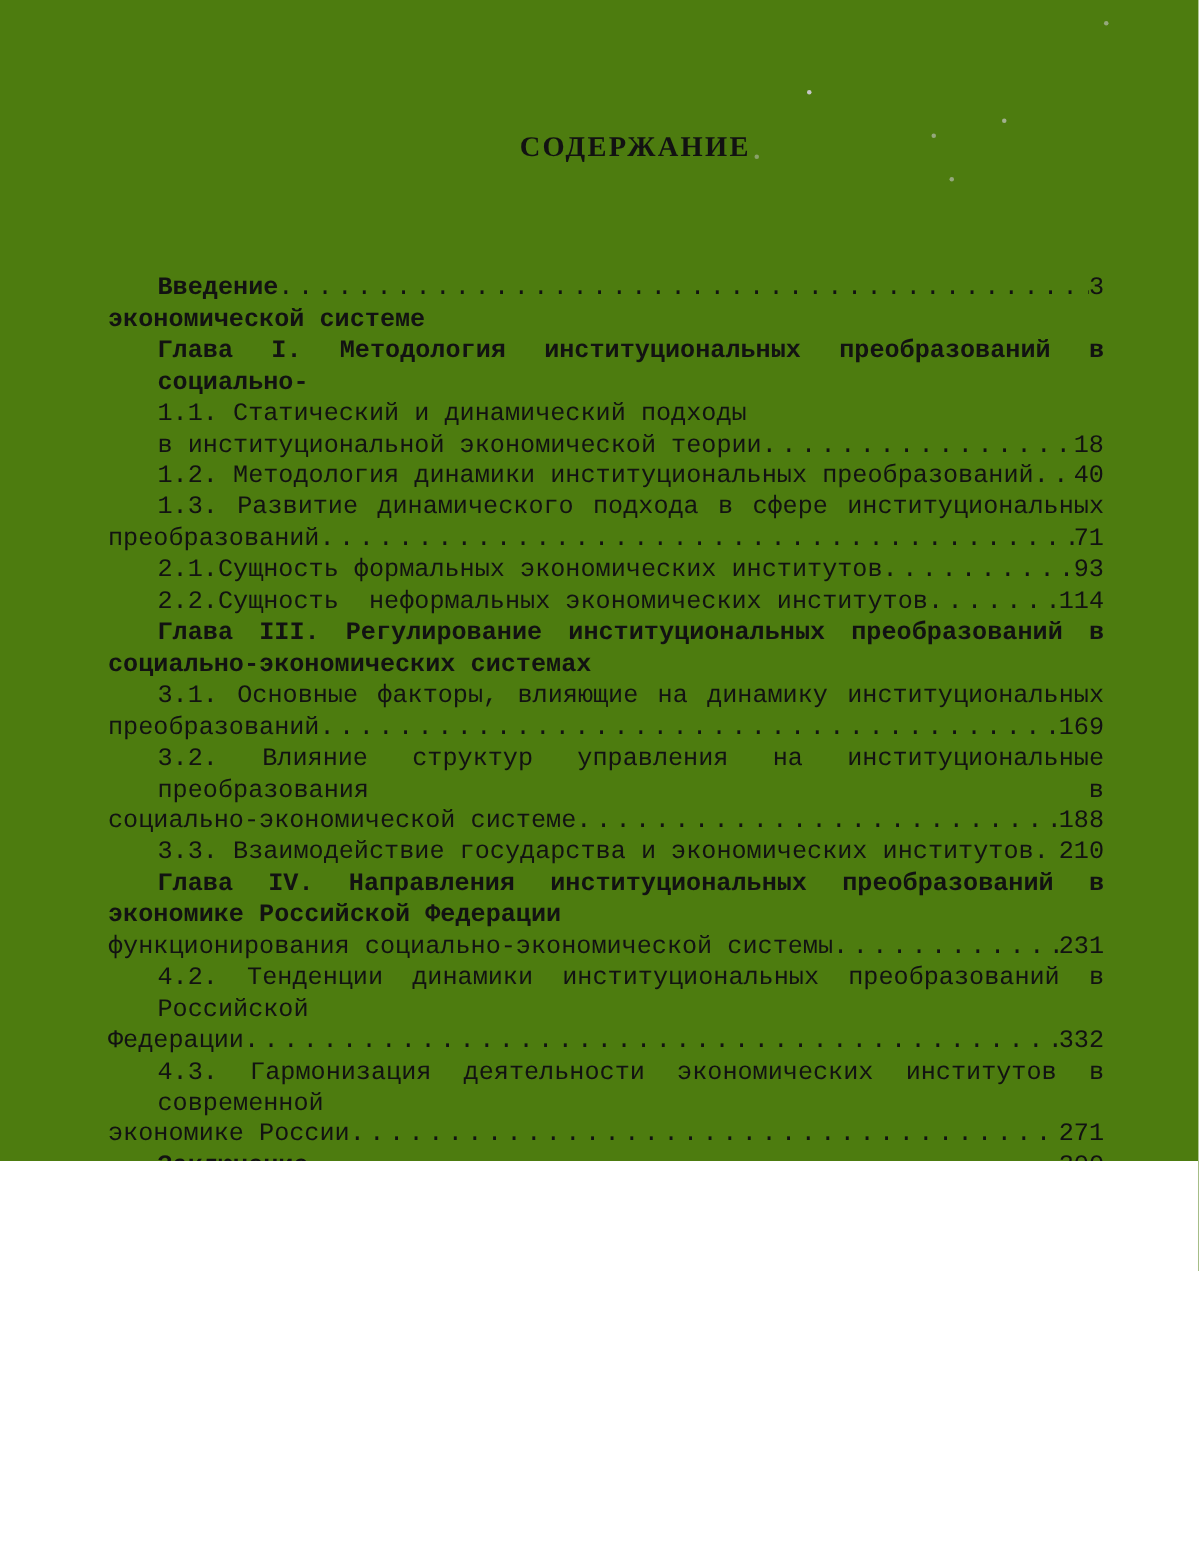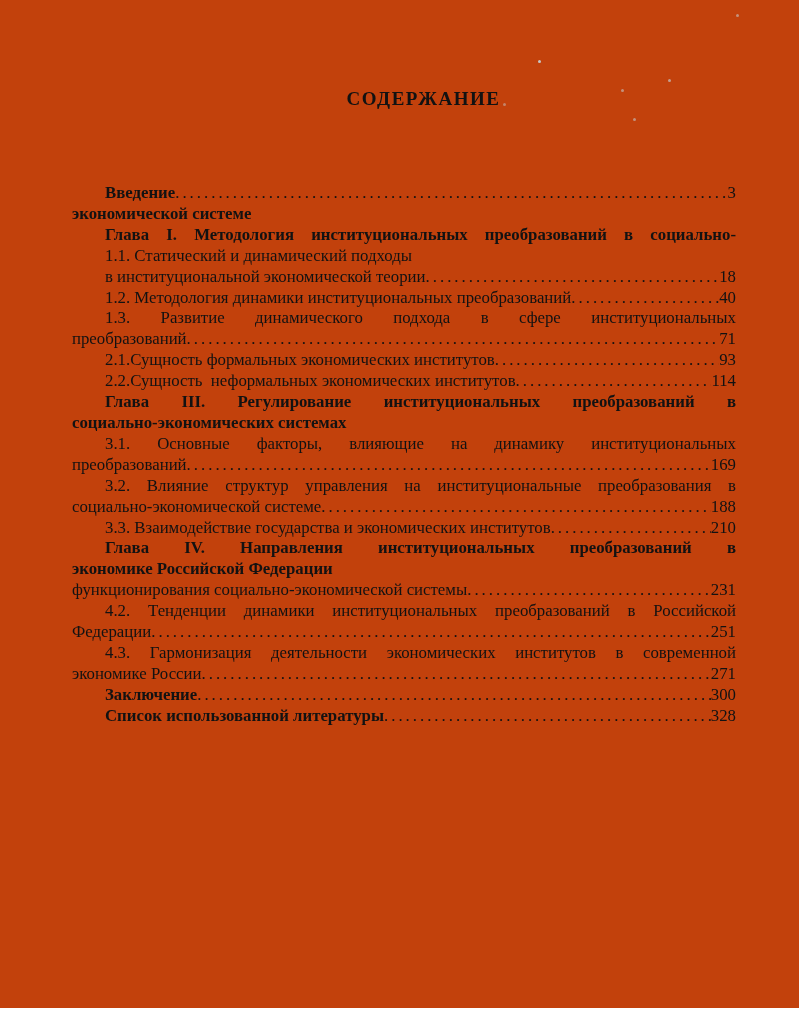--- a/index.html
+++ b/index.html
@@ -1,20 +1,20 @@
 <!DOCTYPE html>
 <html><head>
 <meta charset="utf-8">
 <style>
   html, body { margin: 0; padding: 0; background: #ffffff; }
   .sheet {
     position: relative;
     width: 799px;
-    height: 1008px;
-    background: #c2410c;
+    height: 774px;
+    background: #4d7c0f;
     font-family: "Liberation Serif", "DejaVu Serif", serif;
     color: #121212;
     overflow: hidden;
   }
   .title {
     position: absolute;
     top: 88px;
     left: 24px;
     width: 100%;
     margin: 0;
@@ -25,21 +25,21 @@
   }
   .toc {
     position: absolute;
     top: 183px;
     left: 72px;
     width: 664px;
     font-size: 16.8px;
     line-height: 20.9px;
     text-align: left;
   }
-  .line { min-height: 20.9px; }
+  .line { min-height: 20.9px; font-family: Liberation Mono, monospace; }
   .line.indent { padding-left: 33px; }
   .line.bold .txt { font-weight: bold; }
   .line.fill { text-align: justify; text-align-last: justify; }
   .line.haspage { display: flex; align-items: baseline; }
   .haspage .txt { flex: none; white-space: pre; }
   .dots {
     flex: 1 1 auto;
     min-width: 0;
     overflow: hidden;
     white-space: nowrap;
@@ -121,21 +121,21 @@
       <div class="line bold"><span class="txt">экономике Российской Федерации</span></div>
       <div class="line haspage">
         <span class="txt">функционирования социально-экономической системы</span>
         <span class="dots"></span>
         <span class="pg">231</span>
       </div>
       <div class="line indent fill"><span class="txt">4.2. Тенденции динамики институциональных преобразований в Российской</span></div>
       <div class="line haspage">
         <span class="txt">Федерации</span>
         <span class="dots"></span>
-        <span class="pg">251</span>
+        <span class="pg">332</span>
       </div>
       <div class="line indent fill"><span class="txt">4.3. Гармонизация деятельности экономических институтов в современной</span></div>
       <div class="line haspage">
         <span class="txt">экономике России</span>
         <span class="dots"></span>
         <span class="pg">271</span>
       </div>
       <div class="line bold indent haspage">
         <span class="txt">Заключение</span>
         <span class="dots"></span>

